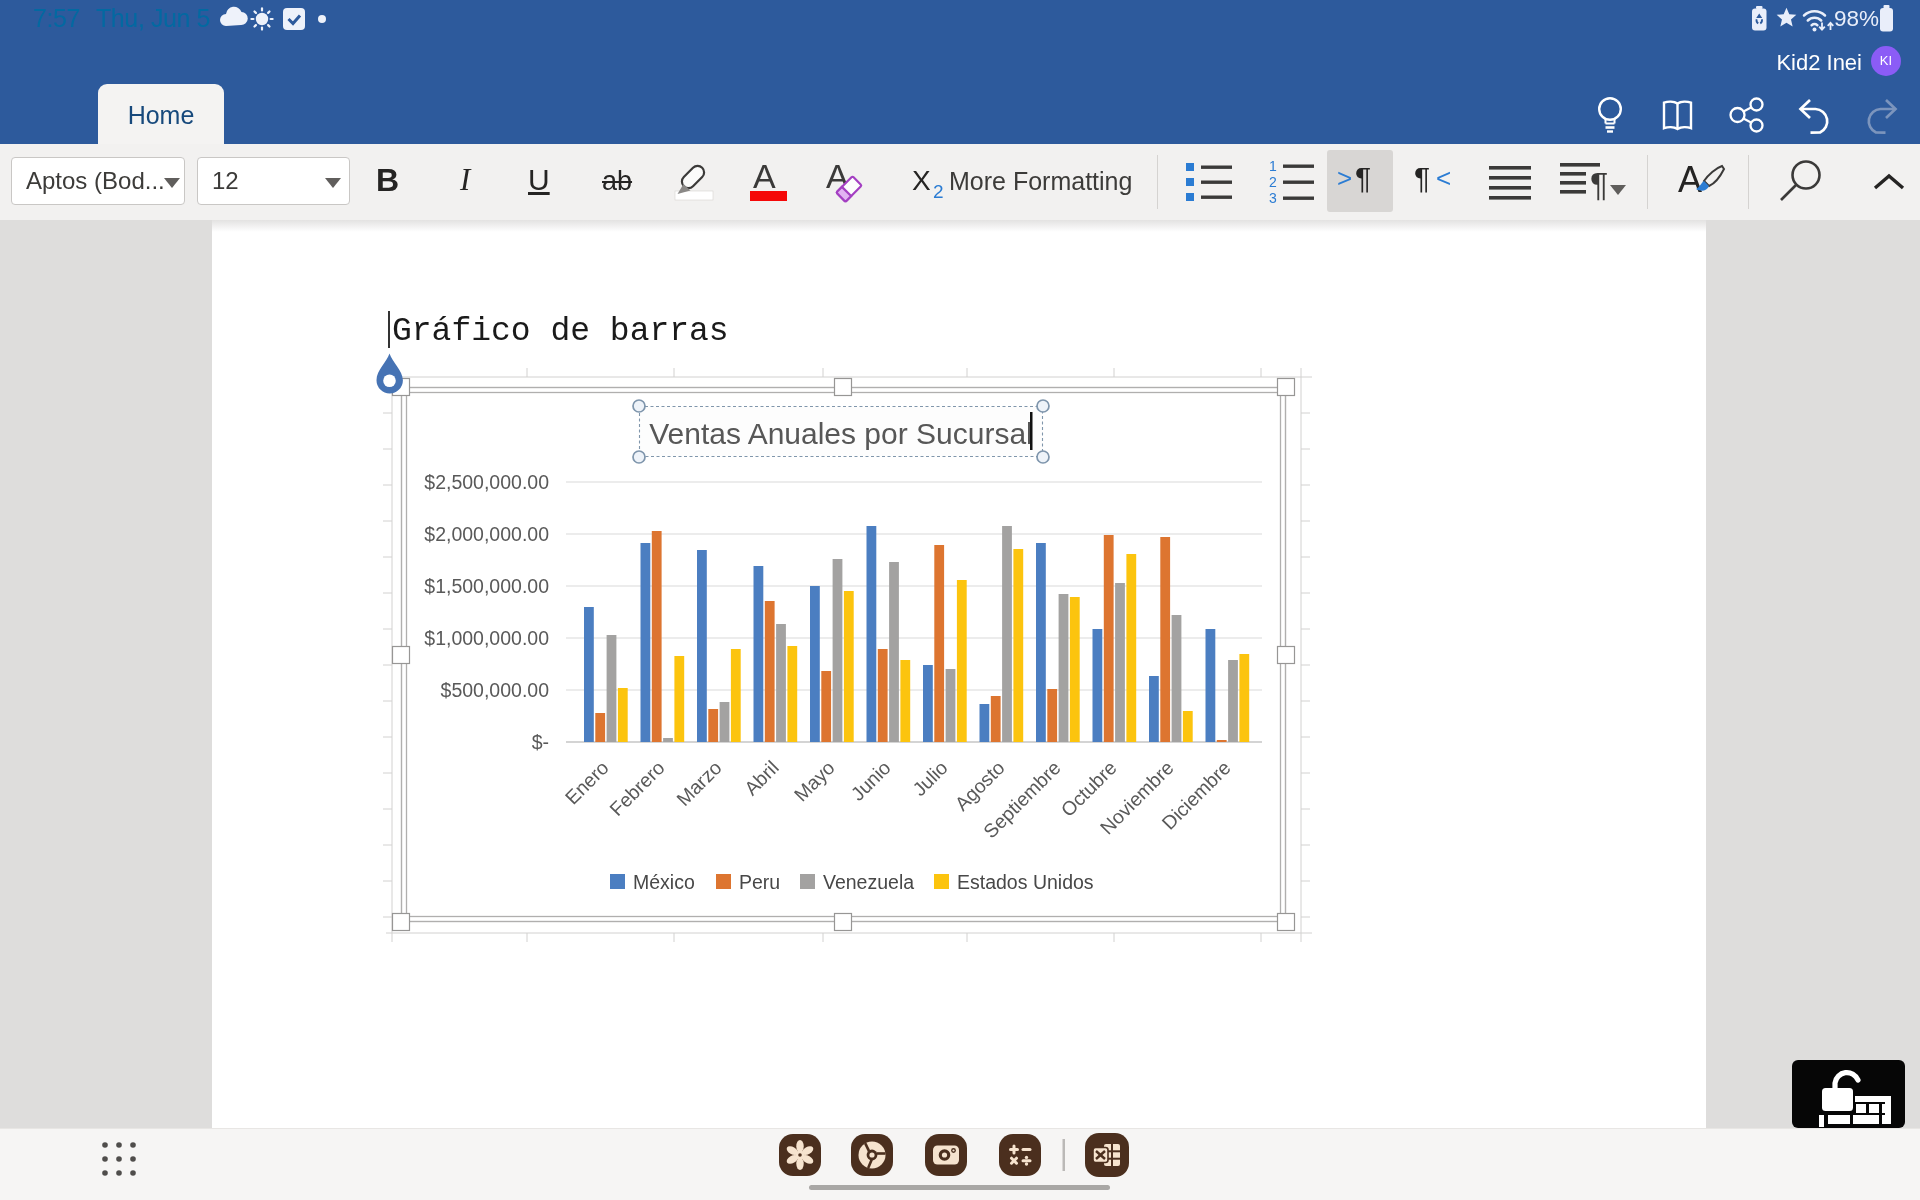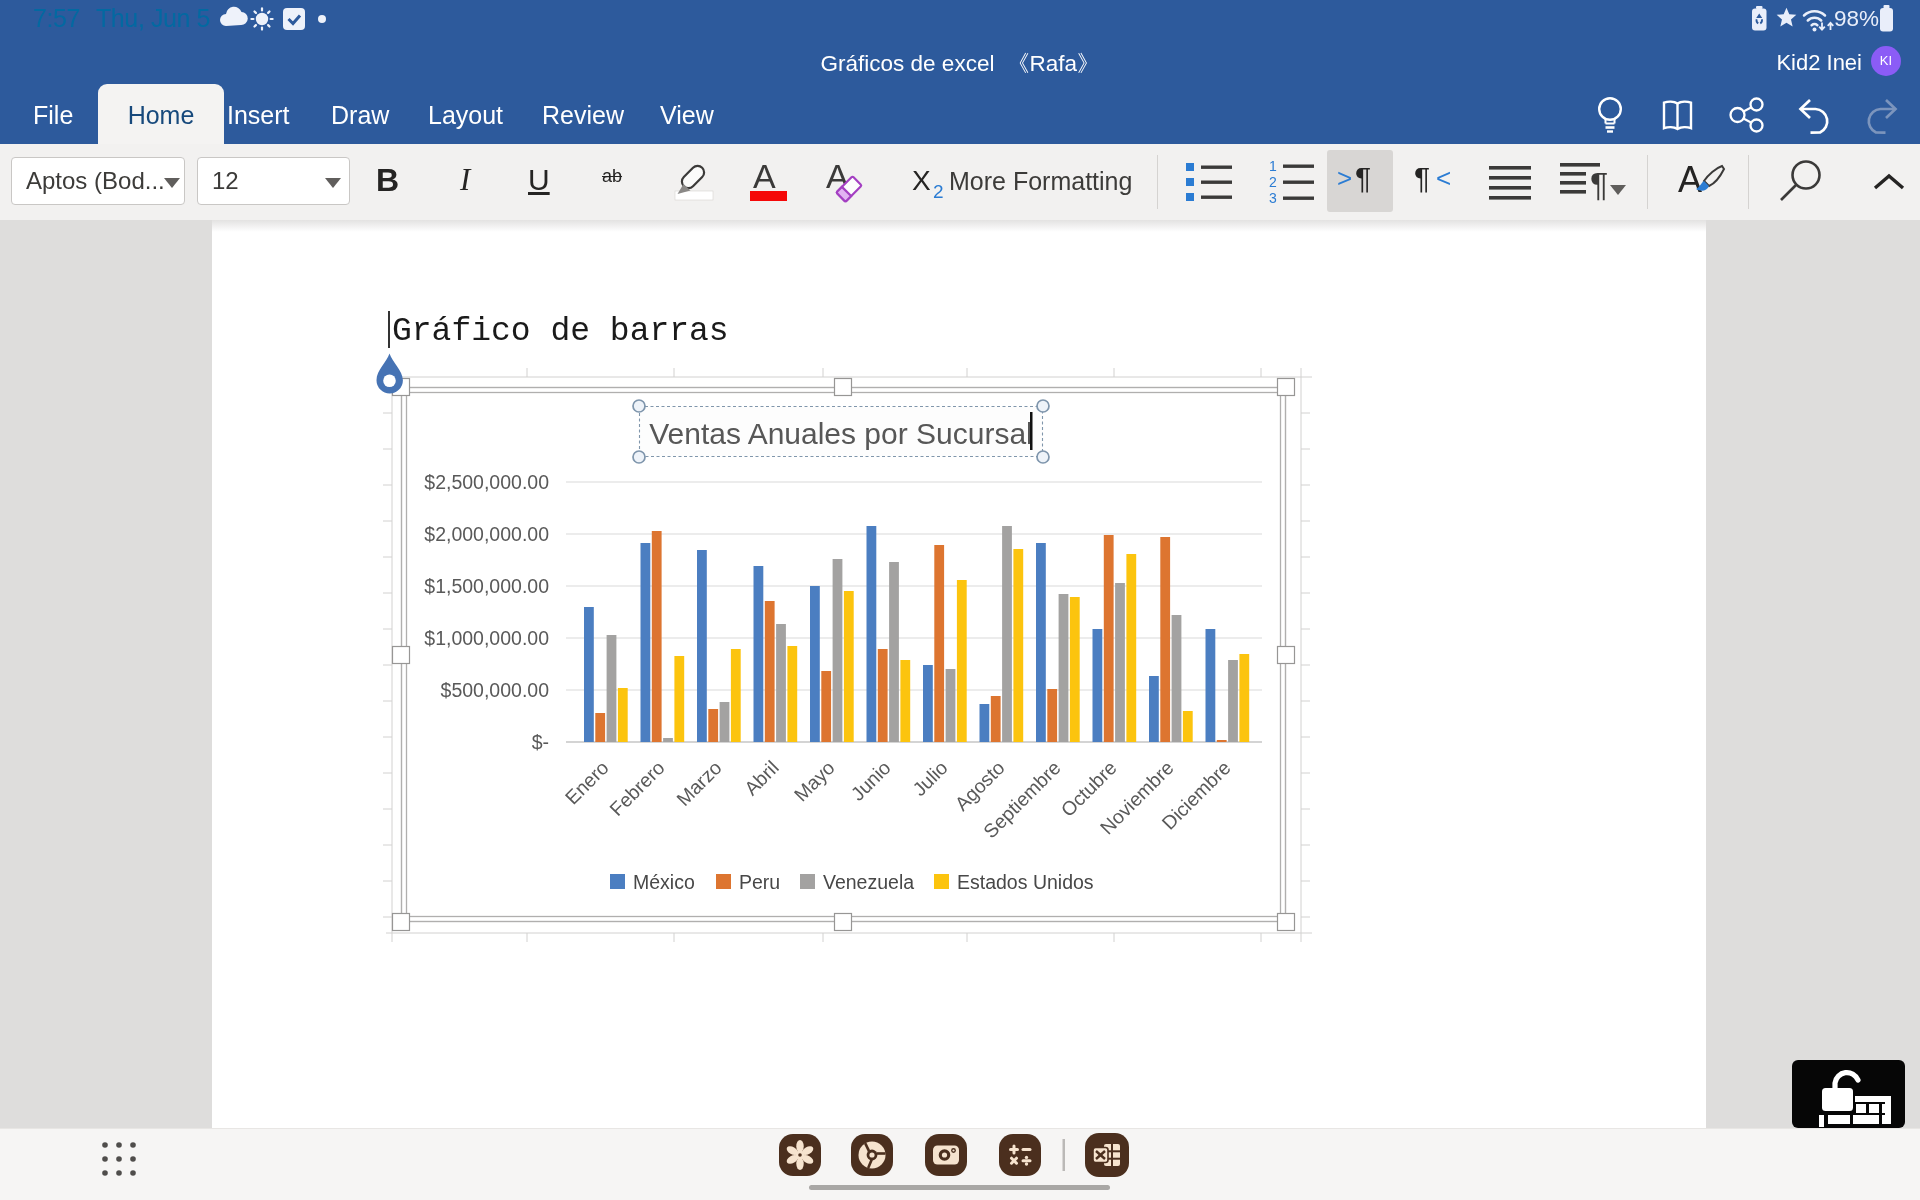--- a/index.html
+++ b/index.html
@@ -89,31 +89,22 @@
         <path d="M20 14.5 v7 m-2.8-2.8 l2.8 3 2.8-3"></path>
         <path d="M28.5 22 v-7 m-2.8 2.8 l2.8-3 2.8 3"></path>
       </g>
     </g>
     <text x="88" y="22" font-size="22.5" fill="#e9eefa" font-family="Liberation Sans, sans-serif">98%</text>
     <g transform="translate(134,1)">
       <rect x="3.5" y="0" width="6" height="3.5" rx="1"></rect>
       <rect x="0" y="3" width="13" height="23.5" rx="3"></rect>
     </g>
   </svg>
-  <div id="ttitle">Gráficos de excel&nbsp;&nbsp;《Rafa》</div>
   <div id="acct">Kid2 Inei</div>
   <div id="avatar">KI</div>
-  <div id="menu">
-    <span class="mitem" style="left:33px;">File</span>
-    <span class="mitem" style="left:227px;">Insert</span>
-    <span class="mitem" style="left:331px;">Draw</span>
-    <span class="mitem" style="left:428px;">Layout</span>
-    <span class="mitem" style="left:542px;">Review</span>
-    <span class="mitem" style="left:660px;">View</span>
-  </div>
   <svg class="abs" style="left:1592px; top:94px;" width="330" height="44" viewBox="0 0 330 44" fill="none" stroke="#fff" stroke-width="2.4">
     <g transform="translate(4,2)">
       <circle cx="14" cy="13" r="10.8"></circle>
       <path d="M9.5 22.5 L9.5 27.5 M18.5 22.5 L18.5 27.5 M9.5 27.5 h9" stroke-width="2"></path>
       <path d="M9.5 31.5 h9" stroke-width="2.6"></path>
       <path d="M11 35.5 h6" stroke-width="2.4"></path>
     </g>
     <g transform="translate(70,6)">
       <path d="M15.5 3.5 c-3.5-2.2 -9.5-2.2 -13.5-0.8 v25.5 c4-1.4 10-1.4 13.5 0.8 c3.5-2.2 9.5-2.2 13.5-0.8 v-25.5 c-4-1.4 -10-1.4 -13.5 0.8 z"></path>
       <path d="M15.5 3.5 v25.5"></path>
@@ -139,21 +130,21 @@
         <span class="ddtxt">Aptos (Bod...</span>
         <span class="ddtri" style="left:152px;"></span>
       </div>
     <div class="dd" style="left:197px; width:153px;">
         <span class="ddtxt">12</span>
         <span class="ddtri" style="left:127px;"></span>
       </div>
     <span class="tbtxt" style="left:376px; top:18px; font-size:32px; font-weight:bold; color:#252423;">B</span>
     <span class="tbtxt" style="left:460px; top:18px; font-size:31px; font-style:italic; font-family:'Liberation Serif',serif; color:#252423;">I</span>
     <span class="tbtxt" style="left:528px; top:19px; font-size:30px; text-decoration:underline; color:#252423;">U</span>
-    <span class="tbtxt" style="left:602px; top:22px; font-size:18px; text-decoration:line-through; color:#252423;">ab</span>
+    <span class="tbtxt" style="left:602px; top:22px; font-size:27px; text-decoration:line-through; color:#252423;">ab</span>
     <svg class="abs" style="left:672px; top:14px;" width="50" height="50" viewBox="0 0 50 50">
       <rect x="3" y="33" width="38" height="9" fill="#fff" stroke="#d5d3d1" stroke-width="0.6"></rect>
       <g transform="translate(0,2)">
         <rect x="14.5" y="4" width="13" height="26" rx="6.5" fill="#fbfbfa" stroke="#3b3a39" stroke-width="2.2" transform="rotate(45 21 17)"></rect>
         <path d="M11.5 24 l7 6.5 -13 3.5 z" fill="#8a8886"></path>
       </g>
     </svg>
     <span class="tbtxt" style="left:753px; top:13px; font-size:34px; color:#3b3a39;">A</span>
     <div class="abs" style="left:750px; top:47px; width:37px; height:9.5px; background:#f50808;"></div>
     <span class="tbtxt" style="left:826px; top:13px; font-size:34px; color:#3b3a39;">A</span>

